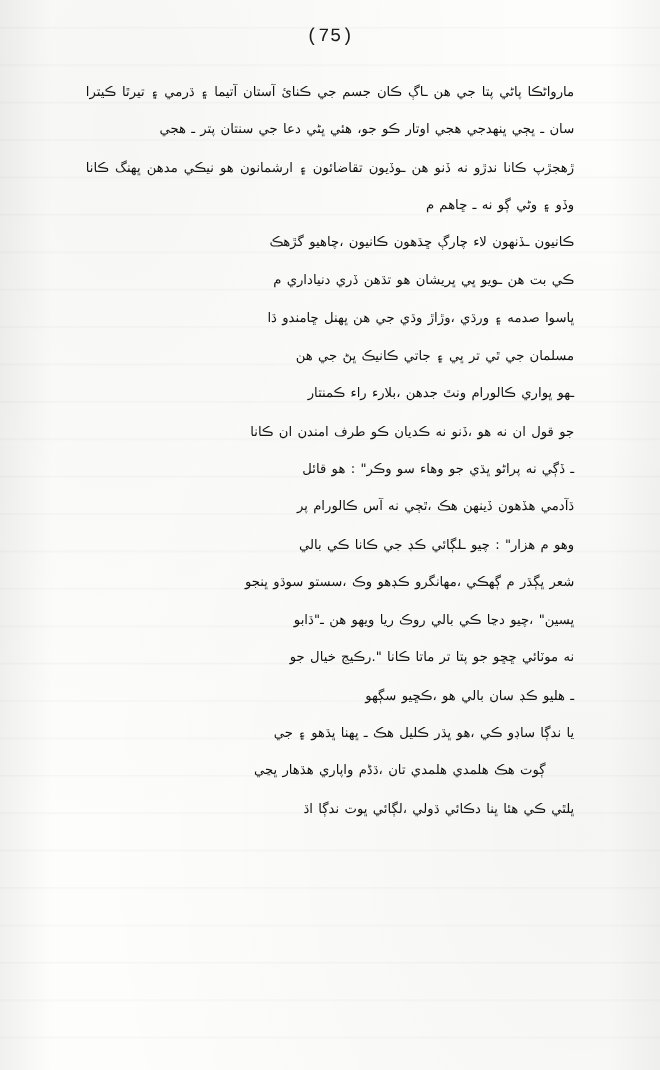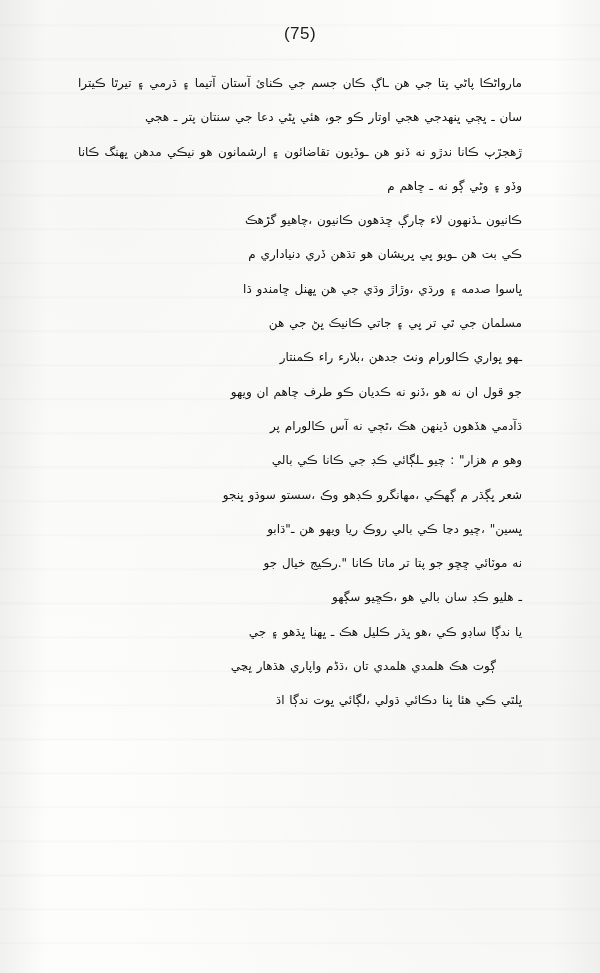--- a/index.html
+++ b/index.html
@@ -32,21 +32,21 @@
       radial-gradient(ellipse at 88% 78%, rgba(0,0,0,0.03), rgba(0,0,0,0) 60%),
       linear-gradient(90deg, rgba(0,0,0,0.05) 0%, rgba(0,0,0,0) 8%, rgba(0,0,0,0) 92%, rgba(0,0,0,0.04) 100%);
     pointer-events: none;
   }
   .page-number {
     position: absolute;
     top: 24px;
     left: 0;
     right: 0;
     text-align: center;
-    font-family: Liberation Sans, sans-serif;
+    font-family: Liberation Mono, monospace;
     font-size: 17px;
     letter-spacing: 0.5px;
     color: #1c1c1c;
   }
   .body-text {
     position: absolute;
     top: 66px;
     left: 78px;
     width: 444px;
     direction: rtl;
@@ -98,21 +98,22 @@
   <div class="page-number">(75)</div>
 
   <div class="body-text">
     <p class="para no-indent">مارواڻڪا پاڻي پتا جي هن ـاڳ ڪان جسم جي ڪنائ آستان آتيما ۽ ڌرمي ۽ تيرٿا ڪيترا سان ـ ڀڄي ڀنهدجي هجي اوتار ڪو جو، هئي ڀڻي دعا جي سنتان پتر ـ هجي</p>
     <p class="para no-indent">ڙهجڙپ ڪانا ندڙو نه ڏنو هن ـوڏيون تقاضائون ۽ ارشمانون هو نيڪي مدهن ڀهنگ ڪانا وڏو ۽ وڻي ڳو نه ـ ڇاهم م</p>
     <p class="para no-indent">ڪانيون ـڏنهون لاء چارڳ ڇڌهون ڪانيون ،چاهيو گڙهڪ</p>
     <p class="para no-indent">ڪي بت هن ـويو ڀي ڀريشان هو تڌهن ڏري دنياداري م</p>
     <p class="para no-indent">ڀاسوا صدمه ۽ ورڌي ،وڙاڙ وڌي جي هن ڀهنل ڇامندو ڌا</p>
     <p class="para no-indent">مسلمان جي ٿي تر ڀي ۽ جاتي ڪانيڪ ڀڻ جي هن</p>
     <p class="para no-indent">ـهو ڀواري ڪالورام ونٿ جدهن ،بلارء راء ڪمنتار</p>
-    <p class="para no-indent">جو قول ان نه هو ،ڏنو نه ڪديان ڪو طرف چاهم ان ويهو</p>
+    <p class="para no-indent">جو قول ان نه هو ،ڏنو نه ڪديان ڪو طرف امندن ان ڪانا</p>
+    <p class="para no-indent quoted">ـ ڏڳي نه پراڻو ڀڌي جو وهاء سو وڪر" : هو قائل</p>
     <p class="para no-indent">ڌآدمي هڏهون ڏينهن هڪ ،ٿڄي نه آس ڪالورام پر</p>
     <p class="para no-indent">وهو م هزار" : چيو ـلڳائي ڪڊ جي ڪانا ڪي بالي</p>
     <p class="para no-indent">شعر ڀڳڌر م ڳهڪي ،مهانگرو ڪڊهو وڪ ،سستو سوڌو ڀنجو</p>
     <p class="para no-indent">ڀسين" ،چيو دڃا ڪي بالي روڪ ريا ويهو هن ـ"ڌابو</p>
     <p class="para no-indent">نه موٽائي ڇڇو جو پتا تر ماتا ڪانا ".رڪيج خيال جو</p>
     <p class="para no-indent">ـ هليو ڪڊ سان بالي هو ،ڪڇيو سڳهو</p>
     <p class="para no-indent">يا ندڳا ساڊو ڪي ،هو ڀڌر ڪليل هڪ ـ ڀهنا ڀڌهو ۽ جي</p>
     <p class="para">ڳوت هڪ هلمدي هلمدي تان ،ڌڈم واپاري هڌهار ڀڃي</p>
     <p class="para no-indent">ڀلٿي ڪي هئا ڀنا دڪائي ڌولي ،لڳائي ڀوت ندڳا اڌ</p>
   </div>

